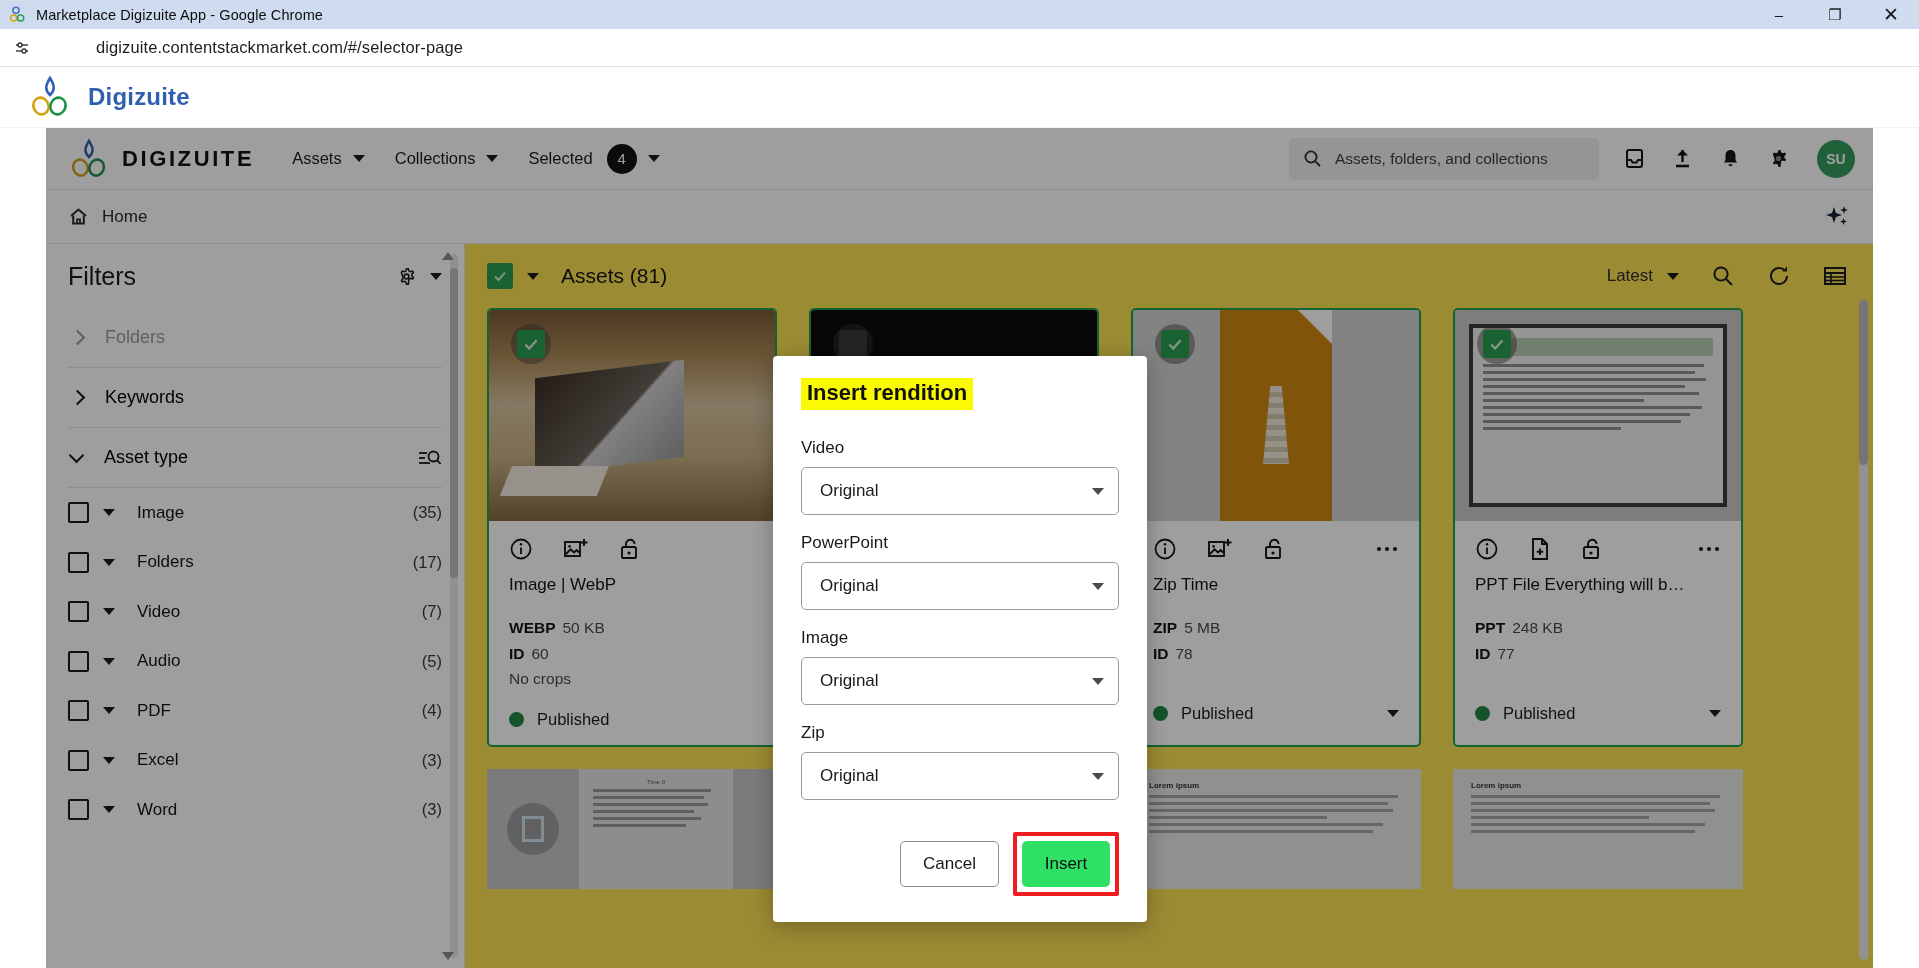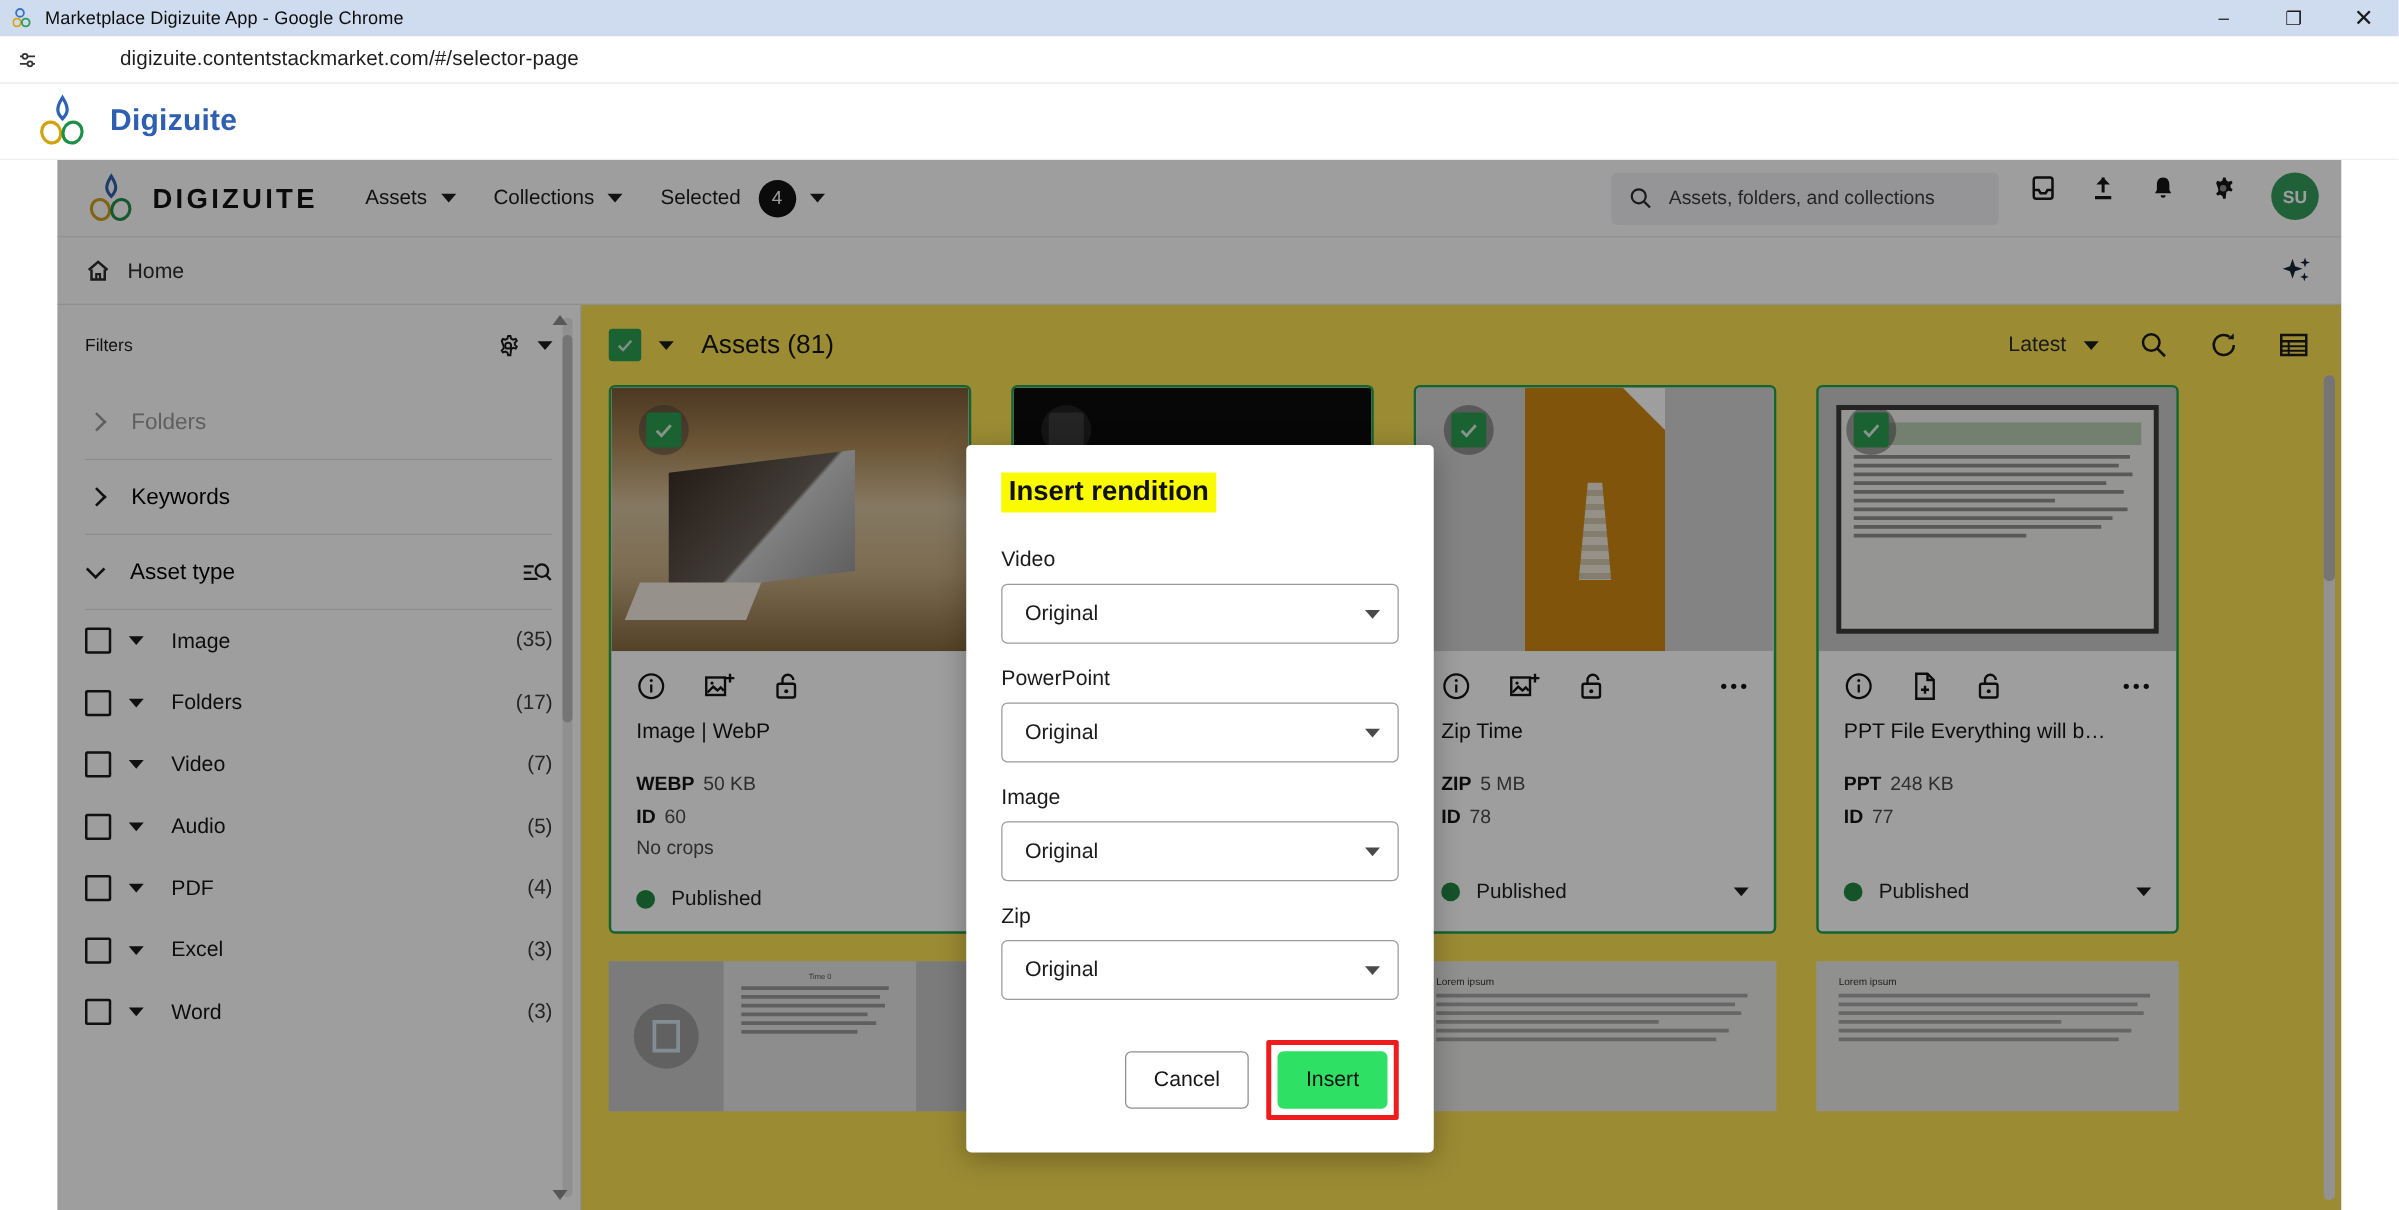--- a/index.html
+++ b/index.html
@@ -98,21 +98,21 @@
   .dz-nav { display: flex; align-items: center; margin-left: 38px; gap: 30px; }
   .dz-nav-item { display: flex; align-items: center; gap: 11px; font-size: 16.5px; color: #1c1c1c; }
   .caret { width: 0; height: 0; border-left: 6px solid transparent; border-right: 6px solid transparent;
            border-top: 7px solid #1c1c1c; }
   .sel-badge {
     width: 30px; height: 30px; border-radius: 50%;
     background: #111; color: #fff; font-size: 15px;
     display: flex; align-items: center; justify-content: center;
     margin-left: 3px;
   }
-  .dz-header-right { margin-left: auto; display: flex; gap: 22px; }
+  .dz-header-right { margin-left: auto; display: flex; align-items: center; gap: 22px; }
   .dz-search {
     width: 310px; height: 42px; background: #f0f1f3; border-radius: 5px;
     display: flex; align-items: center; padding: 0 14px; gap: 13px;
   }
   .dz-search-ph { font-size: 15.5px; color: #3c3c3c; }
   .hdr-icon { width: 26px; height: 26px; display: flex; align-items: center; justify-content: center; }
   .avatar {
     width: 38px; height: 38px; border-radius: 50%; background: #2e9e5b;
     color: #fff; font-size: 14px; font-weight: 600;
     display: flex; align-items: center; justify-content: center;
@@ -130,21 +130,21 @@
   
   .main-split { display: flex; height: calc(100% - 116px); }
 
   .filters-pane {
     width: 419px; background: #fff; border-right: 1px solid #e6e6e6;
     position: relative; padding: 0 22px;
   }
   .filters-head {
     display: flex; align-items: center; height: 64px;
   }
-  .filters-title { font-size: 14px; color: #1a1a1a; }
+  .filters-title { font-size: 25px; color: #1a1a1a; }
   .filters-head-right { margin-left: auto; display: flex; align-items: center; gap: 13px; }
 
   .filter-row {
     display: flex; align-items: center; height: 60px; gap: 22px;
     border-bottom: 1px solid #e4e4e4;
   }
   .filter-row.dimmed { color: #9a9a9a; }
   .chev { width: 11px; height: 11px; border-right: 2.4px solid #1a1a1a; border-bottom: 2.4px solid #1a1a1a; }
   .chev.right { transform: rotate(-45deg); margin-left: 4px; }
   .chev.down { transform: rotate(45deg); margin-bottom: 5px; margin-left: 3px; }
@@ -261,21 +261,21 @@
   .strip-card { width: 290px; height: 120px; background: #d8d8d8; display: flex; flex: none; }
   .strip-left { width: 92px; background: #c6c6c6; display: flex; align-items: center; justify-content: center; }
   .strip-circle { width: 52px; height: 52px; border-radius: 50%; background: #9d9d9d;
                   display: flex; align-items: center; justify-content: center; }
   .strip-sq { width: 22px; height: 26px; border: 3px solid #cfe3ef; }
   .strip-body { flex: 1; background: #e4e4e4; padding: 10px 14px; }
   .strip-title { font-size: 6px; color: #555; text-align: center; margin-bottom: 4px; }
   .strip-line { height: 3px; background: #9a9a9a; margin-bottom: 4px; }
   .strip-right { width: 44px; background: #c6c6c6; }
   .strip-card.lorem { background: #e9e9e7; flex-direction: column; padding: 12px 18px; }
-  .lorem-h { font-size: 8px; font-weight: normal; color: #333; margin-bottom: 5px; }
+  .lorem-h { font-size: 8px; font-weight: bold; color: #333; margin-bottom: 5px; }
   .lorem-l { height: 3px; background: #a5a5a5; margin-bottom: 4px; }
 
   .apane-scroll { position: absolute; right: 5px; top: 56px; bottom: 8px; width: 9px; }
   .apane-scroll .track { width: 100%; height: 100%; background: #ececec; border-radius: 5px; }
   .apane-scroll .thumb { position: absolute; left: 0; top: 0; width: 100%; height: 25%;
                          background: #bdbdbd; border-radius: 5px; }
 
   
   .modal-shade {
     position: absolute; inset: 0; background: transparent; z-index: 40;

